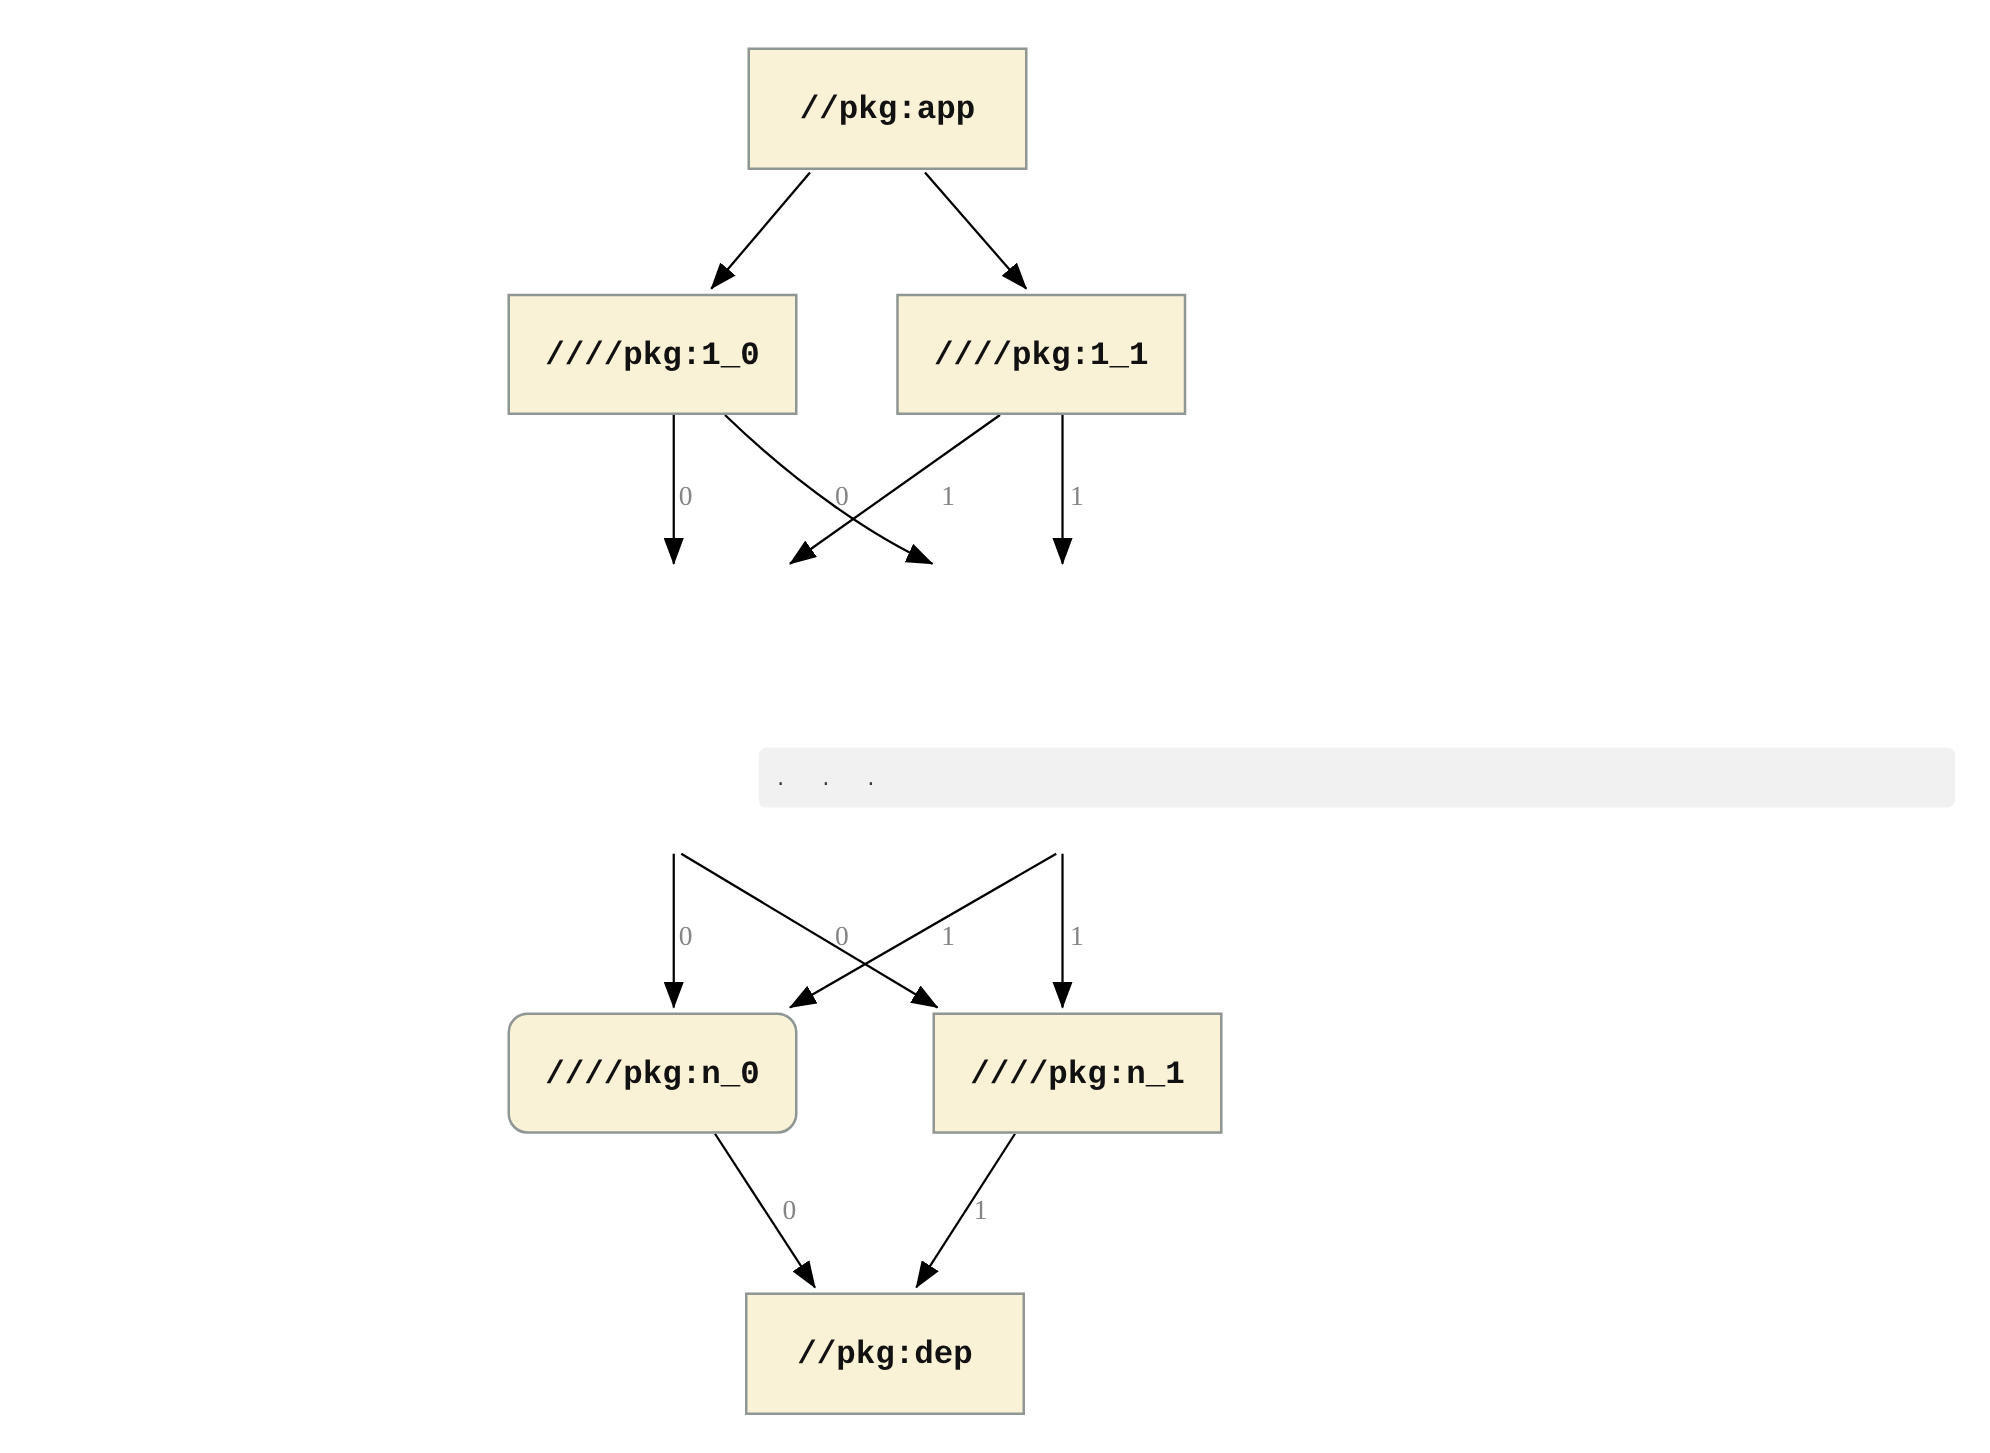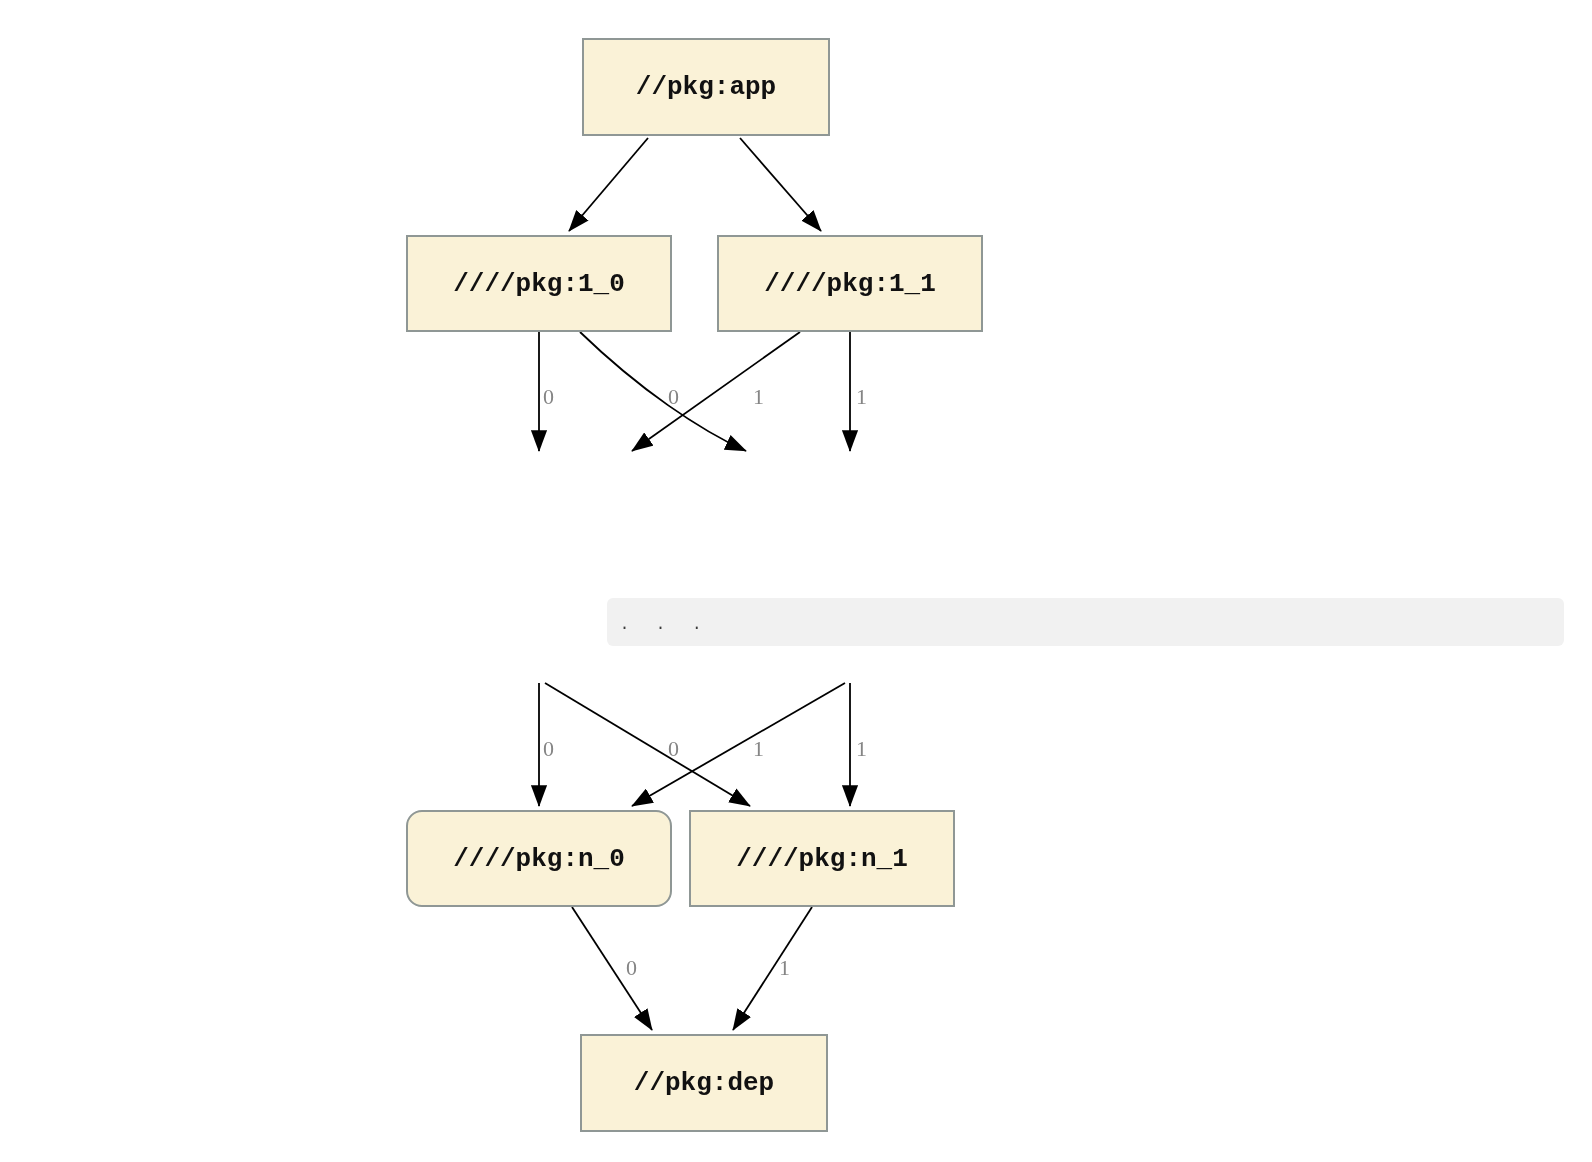--- a/index.html
+++ b/index.html
@@ -33,22 +33,22 @@
     box-sizing:border-box;
     background:var(--node-fill);
     border:2px solid var(--node-border);
     display:flex;align-items:center;justify-content:center;
     font-family:"Liberation Mono","DejaVu Sans Mono",monospace;
     font-weight:bold;
     font-size:26px;
     color:var(--node-text);
     white-space:pre;
   }
-  .node.wide{width:266px;height:97px;}
-  .node.narrow{width:248px;height:98px;}
+  .node.wide{width:232px;height:97px;}
+  .node.narrow{width:224px;height:98px;margin-left:16px;}
   .band{
     position:absolute;
     left:607px;top:598px;width:957px;height:48px;
     box-sizing:border-box;
     background:var(--band-bg);
     border-radius:6px;
     padding:17px 12px 0 13px;
   }
   .band code{
     font-family:"DejaVu Sans Mono","Liberation Mono",monospace;
@@ -107,17 +107,17 @@
   <div class="node wide" style="left:717px;top:235px;">////pkg:1_1</div>
 
 
 
   <div class="band">
     <code>.   .   .</code>
   </div>
 
   <div class="node wide" style="left:406px;top:810px;border-radius:16px;">////pkg:n_0</div>
 
-  <div class="node wide" style="left:689px;top:810px;">////pkg:n_1</div>
+  <div class="node wide" style="left:746px;top:810px;">////pkg:n_1</div>
 
   <div class="node narrow" style="left:580px;top:1034px;">//pkg:dep</div>
 
 </div>
 
 </body></html>

